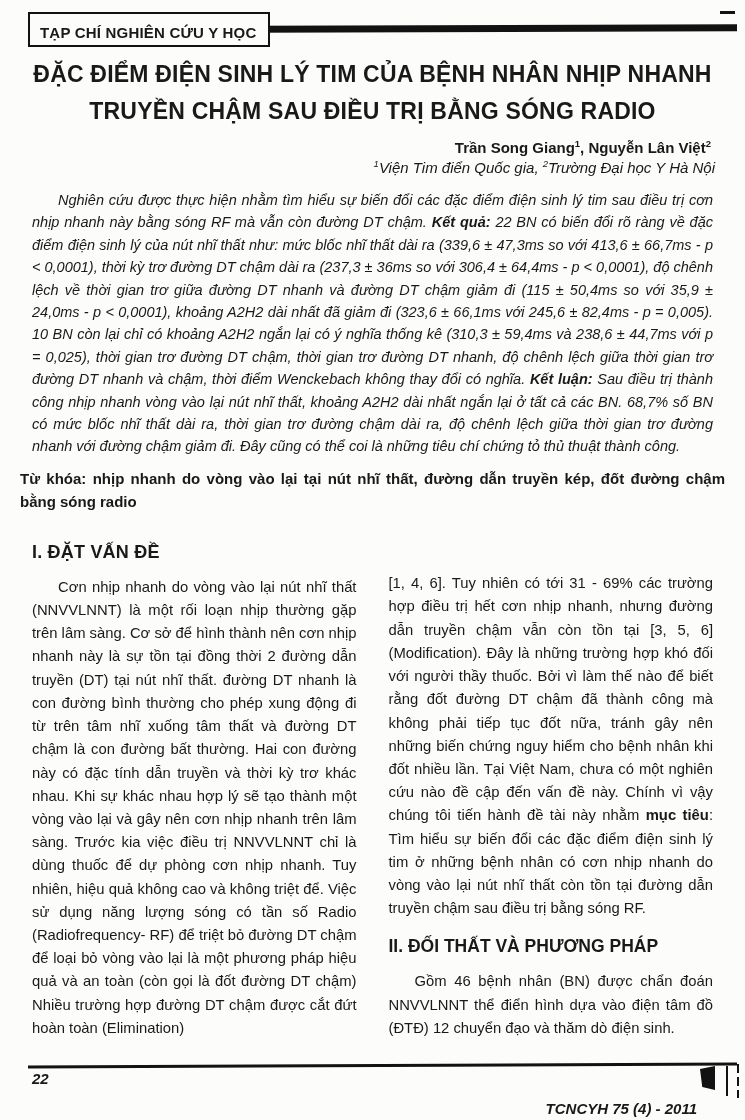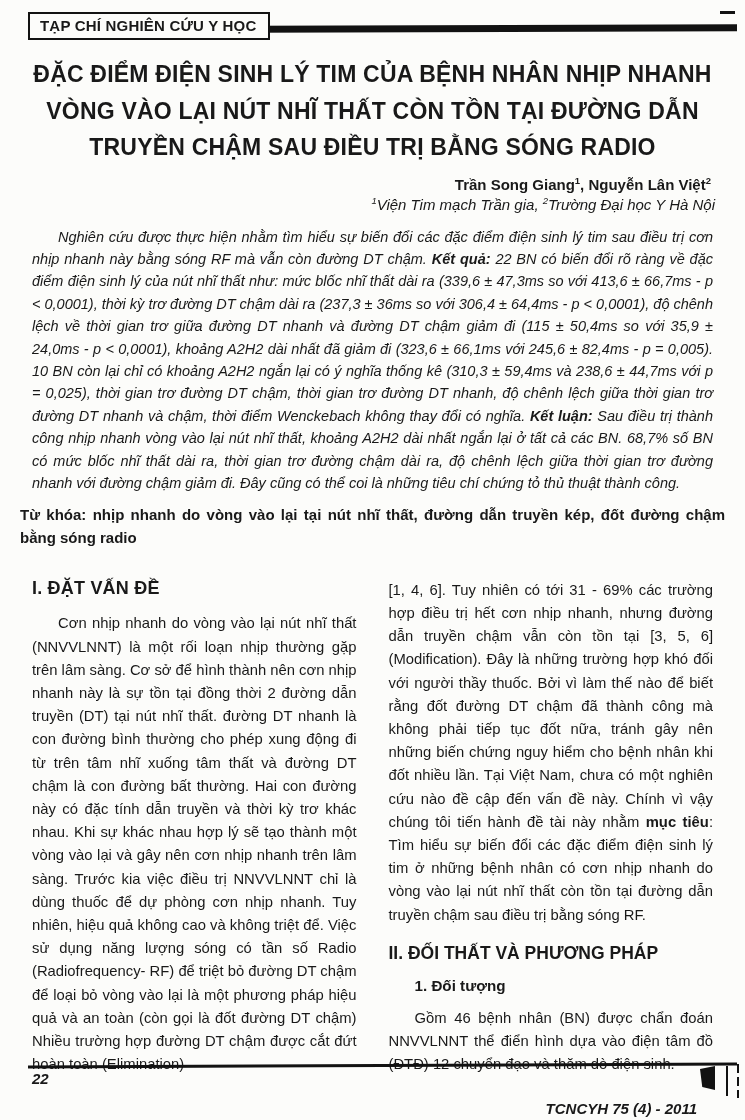--- a/index.html
+++ b/index.html
@@ -9,21 +9,21 @@
   .page{
     position:relative; width:745px; height:1120px; margin:0 auto;
     background:#fcfcfa; color:#191919; overflow:hidden;
   }
 
   
   .masthead{ position:relative; height:48px; }
   .journal-box{
     position:absolute; left:28px; top:12px; z-index:2;
     border:2.5px solid #121212; background:#fcfcfa;
-    padding:3px 12px 4px 10px; font-weight:700; font-size:15px;
+    padding:10px 12px 4px 10px; font-weight:700; font-size:15px;
     letter-spacing:.2px; white-space:nowrap;
   }
   .thick-rule{
     position:absolute; left:250px; right:8px; top:25px; height:7px;
     background:#121212; transform:rotate(-.15deg);
   }
   .corner-dash{
     position:absolute; right:10px; top:11px; width:15px; height:3px; background:#121212;
   }
 
@@ -104,43 +104,41 @@
   <div class="masthead">
     <div class="journal-box">
       <span>TẠP CHÍ NGHIÊN CỨU Y HỌC</span>
     </div>
     <div class="thick-rule"></div>
     <div class="corner-dash"></div>
   </div>
 
   <h1 class="title">
     <span>ĐẶC ĐIỂM ĐIỆN SINH LÝ TIM CỦA BỆNH NHÂN NHỊP NHANH</span>
-    <span>VÒNG VÀO LẠI NÚT NHĨ THẤT CÒN TỒN TẠI ĐƯỜNG DẪN</span>
     <span>TRUYỀN CHẬM  SAU ĐIỀU TRỊ BẰNG SÓNG RADIO</span>
   </h1>
 
   <div class="authors"><span>Trần Song Giang</span><sup>1</sup><span>, </span><span>Nguyễn Lân Việt</span><sup>2</sup></div>
 
-  <div class="affiliation"><sup>1</sup><span>Viện Tim mạch Trần gia, </span><sup>2</sup><span>Trường Đại học Y Hà Nội</span></div>
+  <div class="affiliation"><sup>1</sup><span>Viện Tim điển Quốc gia, </span><sup>2</sup><span>Trường Đại học Y Hà Nội</span></div>
 
   <p class="abstract"><span>Nghiên cứu được thực hiện nhằm tìm hiểu sự biến đổi các đặc điểm điện sinh lý tim sau điều trị cơn nhịp nhanh này bằng sóng RF mà vẫn còn đường DT chậm. </span><b>Kết quả:</b><span> 22 BN có biến đổi rõ ràng về đặc điểm điện sinh lý của nút nhĩ thất như: mức blốc nhĩ thất dài ra (339,6 ± 47,3ms so với 413,6 ± 66,7ms - p &lt; 0,0001), thời kỳ trơ đường DT chậm dài ra (237,3 ± 36ms so với 306,4 ± 64,4ms - p &lt; 0,0001), độ chênh lệch về thời gian trơ giữa đường DT nhanh và đường DT chậm giảm đi (115 ± 50,4ms so với 35,9 ± 24,0ms - p &lt; 0,0001), khoảng A2H2 dài nhất đã giảm đi (323,6 ± 66,1ms với 245,6 ± 82,4ms - p = 0,005). 10 BN còn lại chỉ có khoảng A2H2 ngắn lại có ý nghĩa thống kê (310,3 ± 59,4ms và 238,6 ± 44,7ms với p = 0,025), thời gian trơ đường DT chậm, thời gian trơ đường DT nhanh, độ chênh lệch giữa thời gian trơ đường DT nhanh và chậm, thời điểm Wenckebach không thay đổi có nghĩa. </span><b>Kết luận:</b><span> Sau điều trị thành công nhịp nhanh vòng vào lại nút nhĩ thất, khoảng A2H2 dài nhất ngắn lại ở tất cả các BN. 68,7% số BN có mức blốc nhĩ thất dài ra, thời gian trơ đường chậm dài ra, độ chênh lệch giữa thời gian trơ đường nhanh với đường chậm giảm đi. Đây cũng có thể coi là những tiêu chí chứng tỏ thủ thuật thành công.</span></p>
 
   <p class="keywords"><span>Từ khóa:</span><span> nhịp nhanh do vòng vào lại tại nút nhĩ thất, đường dẫn truyền kép, đốt đường chậm bằng sóng radio</span></p>
 
   <div class="columns">
 
     <div class="col">
       <h2 class="sec">I. ĐẶT VẤN ĐỀ</h2>
       <p class="indent first">Cơn nhịp nhanh do vòng vào lại nút nhĩ thất (NNVVLNNT) là một rối loạn nhịp thường gặp trên lâm sàng. Cơ sở để hình thành nên cơn nhịp nhanh này là sự tồn tại đồng thời 2 đường dẫn truyền (DT) tại nút nhĩ thất. đường DT nhanh là con đường bình thường cho phép xung động đi từ trên tâm nhĩ xuống tâm thất và đường DT chậm là con đường bất thường. Hai con đường này có đặc tính dẫn truyền và thời kỳ trơ khác nhau. Khi sự khác nhau hợp lý sẽ tạo thành một vòng vào lại và gây nên cơn nhịp nhanh trên lâm sàng. Trước kia việc điều trị NNVVLNNT chỉ là dùng thuốc để dự phòng cơn nhịp nhanh. Tuy nhiên, hiệu quả không cao và không triệt để. Việc sử dụng năng lượng sóng có tần số Radio (Radiofrequency- RF) để triệt bỏ đường DT chậm để loại bỏ vòng vào lại là  một phương pháp hiệu quả và an toàn (còn gọi là đốt đường DT chậm)  Nhiều trường hợp đường DT chậm được cắt đứt hoàn toàn (Elimination)</p>
     </div>
 
     <div class="col">
       <p><span>[1, 4, 6]. Tuy nhiên có tới 31 - 69% các trường hợp điều trị hết cơn nhịp nhanh, nhưng đường dẫn truyền chậm vẫn còn tồn tại [3, 5, 6] (Modification). Đây là những trường hợp khó đối với người thầy thuốc. Bởi vì làm thế nào để biết rằng đốt đường DT chậm đã thành công mà không phải tiếp tục đốt nữa, tránh gây nên những biến chứng nguy hiểm cho bệnh nhân khi đốt nhiều lần. Tại Việt Nam, chưa có một nghiên cứu nào đề cập đến vấn đề này. Chính vì vậy chúng tôi tiến hành đề tài này nhằm </span><span class="objective">mục tiêu</span><span>: Tìm hiểu sự biến đổi các đặc điểm điện sinh lý tim ở những bệnh nhân có cơn nhịp nhanh do vòng vào lại nút nhĩ thất còn tồn tại đường dẫn truyền chậm sau điều trị bằng sóng RF.</span></p>
       <h2 class="sec2">II. ĐỐI THẤT VÀ PHƯƠNG PHÁP</h2>
-      <h3 class="sub">1. Đối tượng</h3>
       <p class="indent first">Gồm 46 bệnh nhân (BN) được chẩn đoán NNVVLNNT thể điển hình dựa vào điện tâm đồ (ĐTĐ) 12 chuyển đạo và thăm dò điện sinh.</p>
     </div>
 
   </div>
 
   <div class="footer-rule"></div>
   <div class="page-number">22</div>
   <div class="journal-ref">TCNCYH 75 (4) - 2011</div>
   <div class="ref-blob"></div>
   <div class="edge-mark-1"></div>

